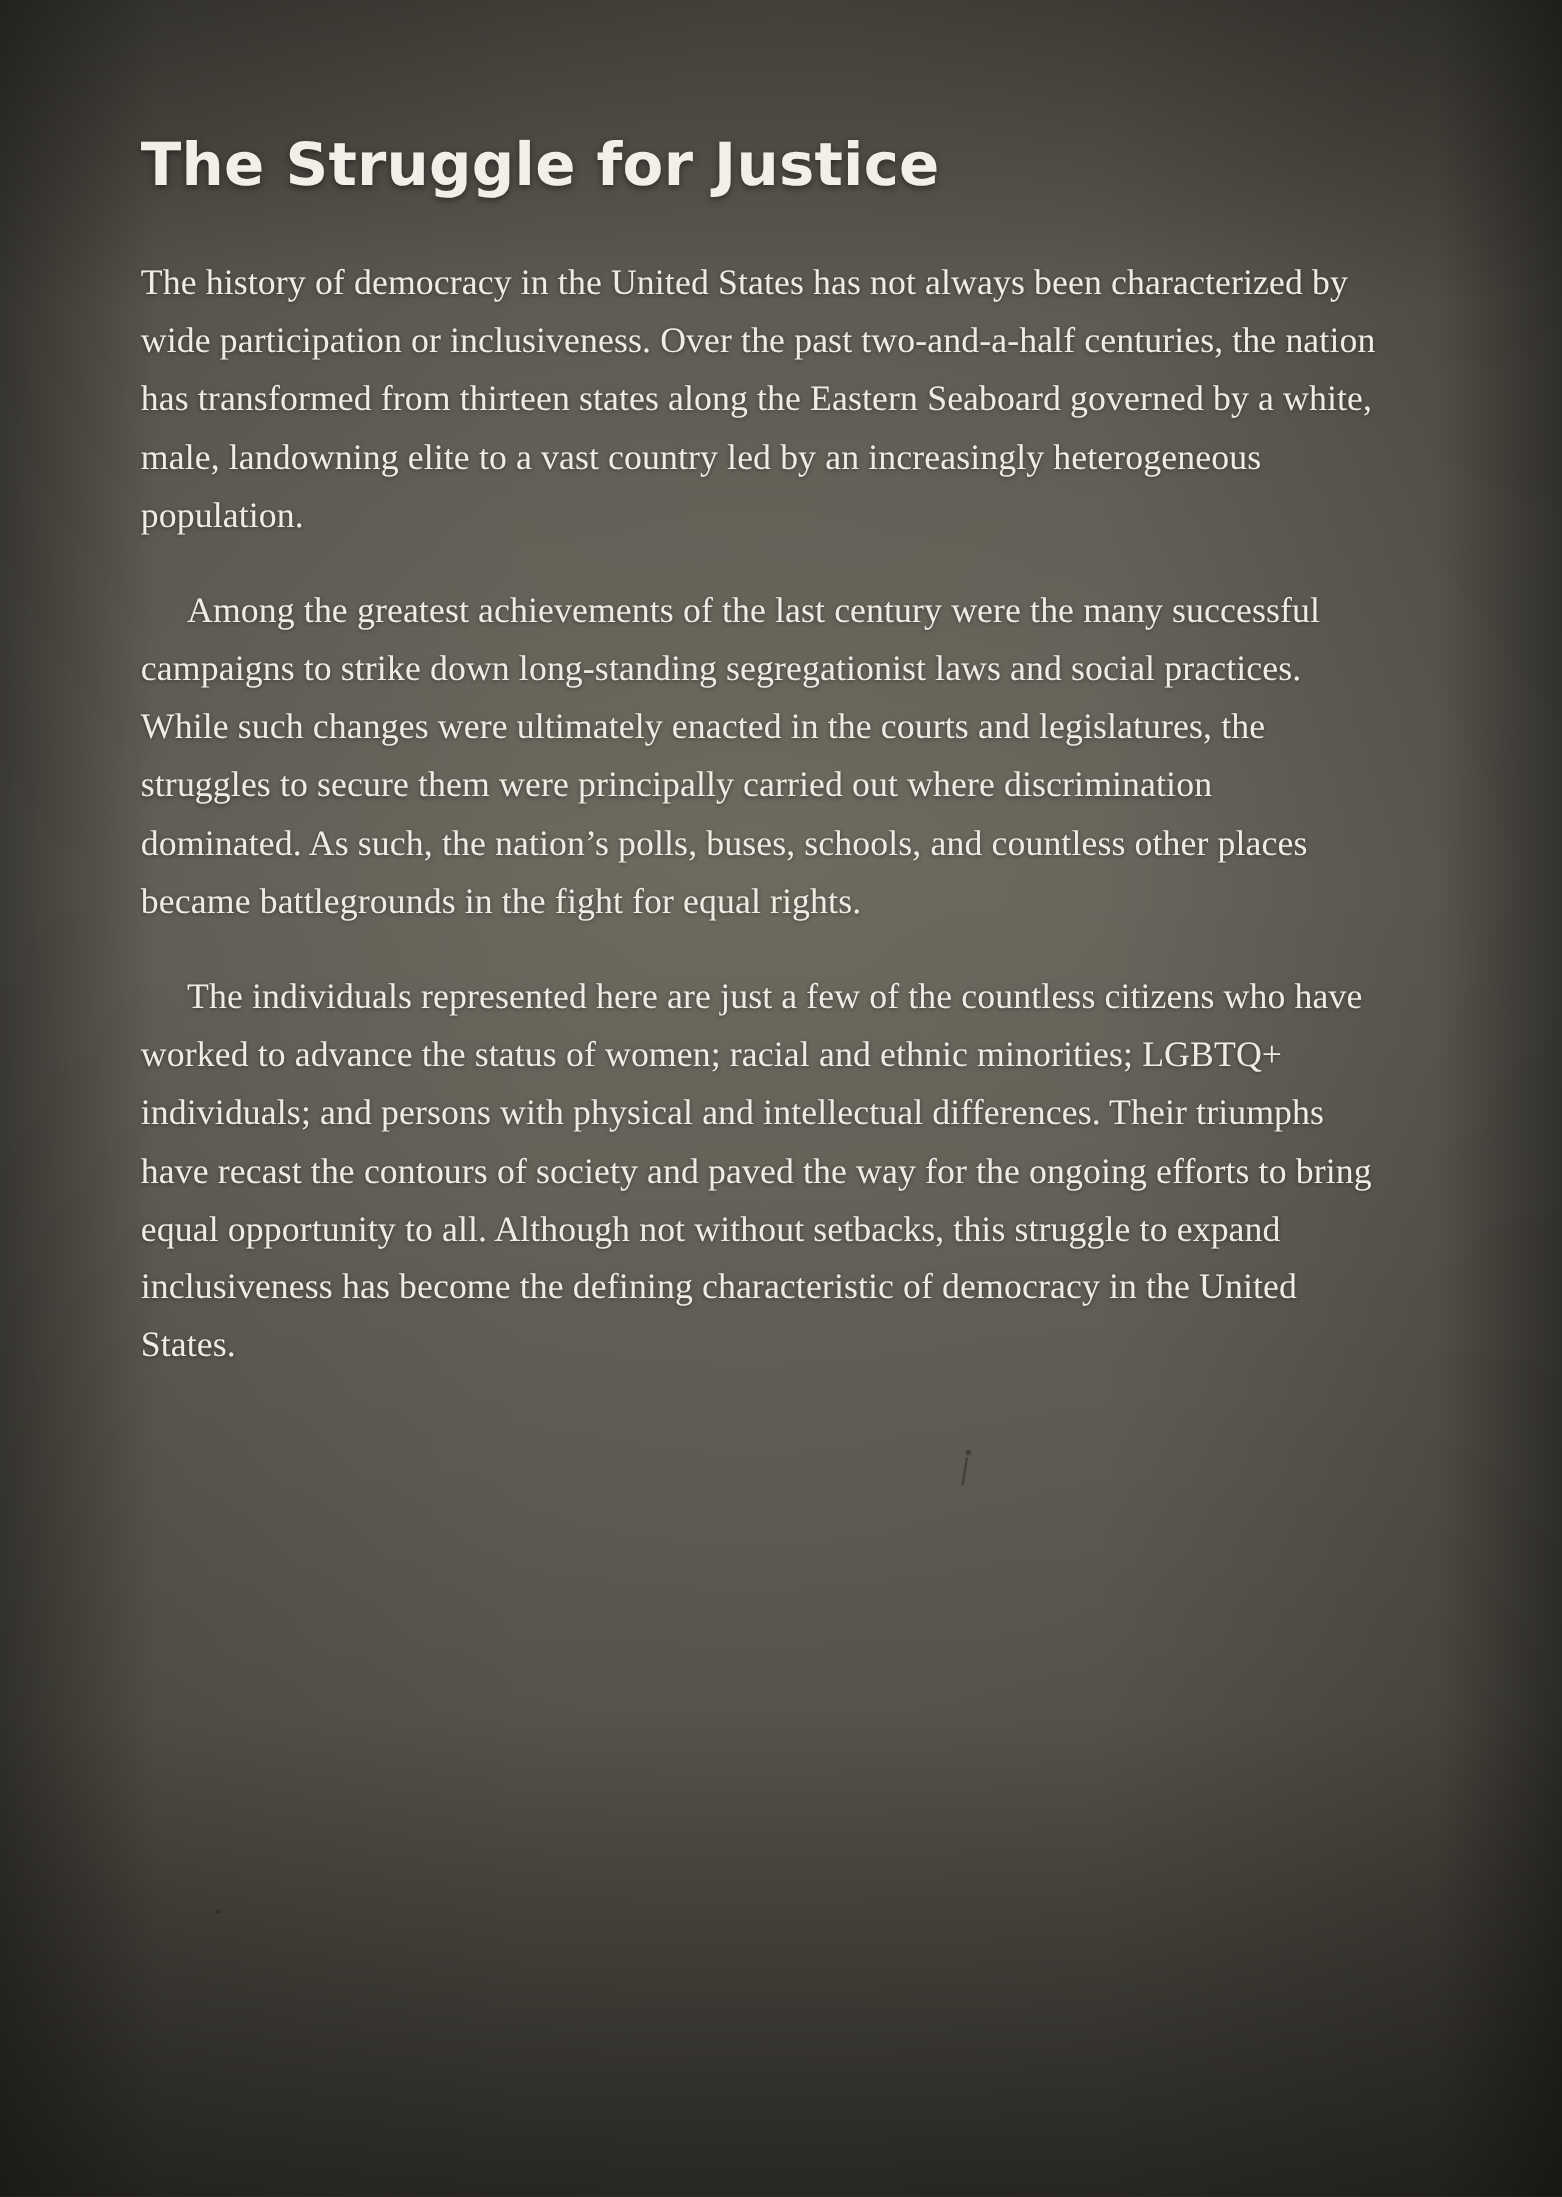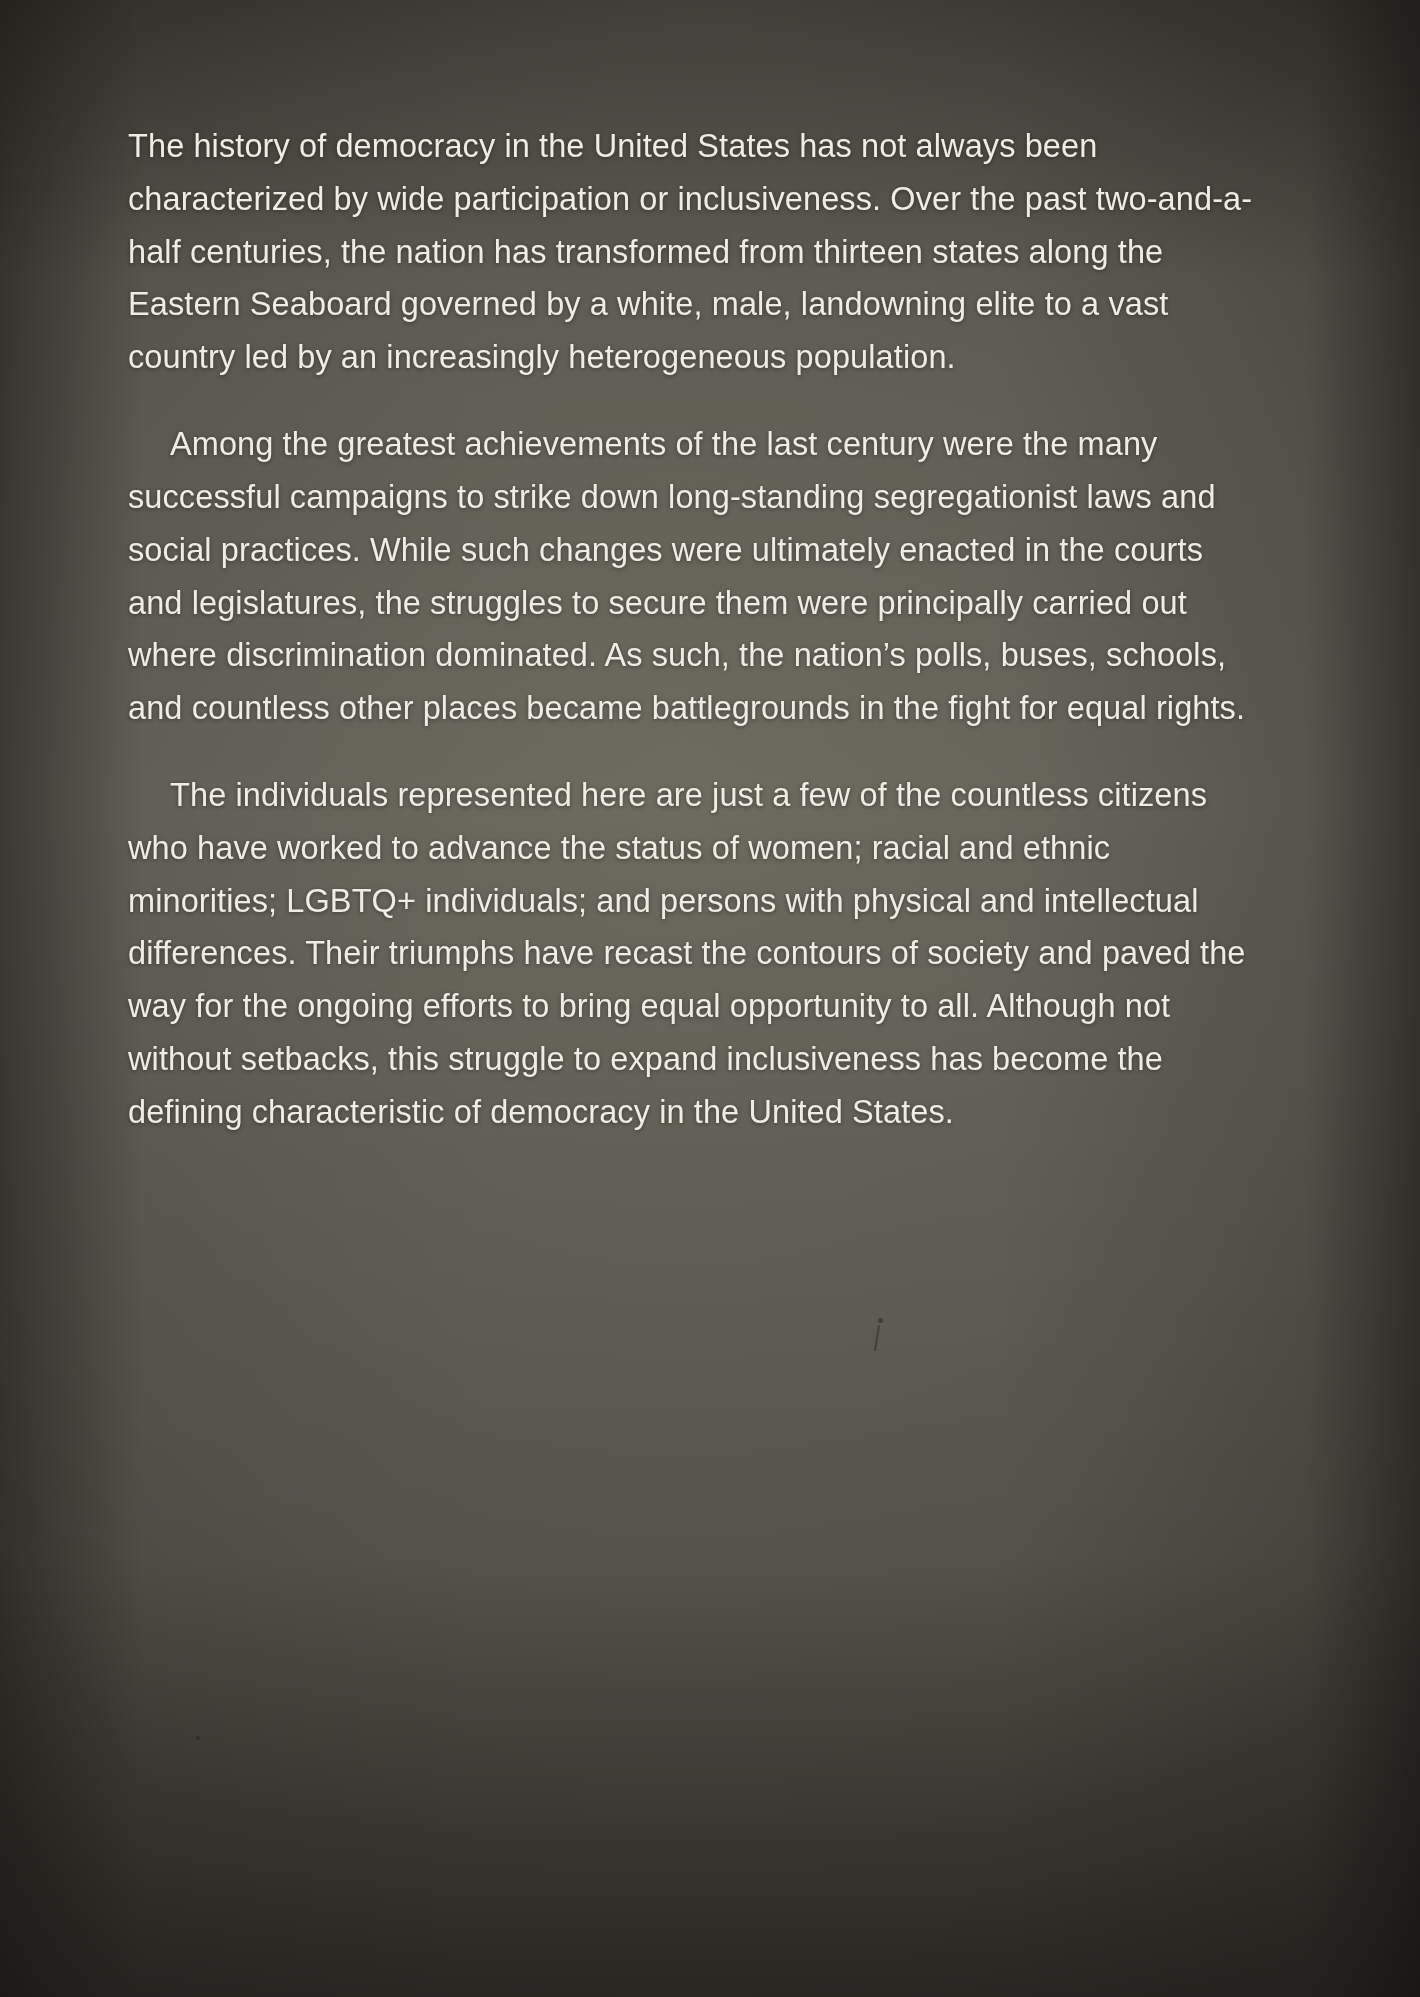--- a/index.html
+++ b/index.html
@@ -54,21 +54,21 @@
     font-weight: bold;
     font-size: 54px;
     line-height: 1.1;
     letter-spacing: 0.2px;
     color: #f2efe6;
     margin: 0 0 52px 0;
     text-shadow: 0 2px 7px rgba(0,0,0,0.48);
   }
 
   .para {
-    font-family: Liberation Sans, sans-serif;
+    font-family: Liberation Serif, serif;
     font-weight: 400;
     font-size: 32.5px;
     line-height: 1.625;
     color: #efece3;
     margin: 0 0 34px 0;
     letter-spacing: 0.1px;
     text-shadow: 0 1px 4px rgba(0,0,0,0.42);
     max-width: 1125px;
   }
   .para.indented {
@@ -104,20 +104,21 @@
     pointer-events: none;
   }
 </style>
 </head>
 <body>
 
 <div class="panel">
   <div class="glow-top"></div>
 
   <div class="content">
+    <h1 class="panel-title">The Struggle for Justice</h1>
 
     <p class="para">The history of democracy in the United States has not always been characterized by wide participation or inclusiveness. Over the past two-and-a-half centuries, the nation has transformed from thirteen states along the Eastern Seaboard governed by a white, male, landowning elite to a vast country led by an increasingly heterogeneous population.</p>
 
     <p class="para indented">Among the greatest achievements of the last century were the many successful campaigns to strike down long-standing segregationist laws and social practices. While such changes were ultimately enacted in the courts and legislatures, the struggles to secure them were principally carried out where discrimination dominated. As such, the nation’s polls, buses, schools, and countless other places became battlegrounds in the fight for equal rights.</p>
 
     <p class="para indented">The individuals represented here are just a few of the countless citizens who have worked to advance the status of women; racial and ethnic minorities; LGBTQ+ individuals; and persons with physical and intellectual differences. Their triumphs have recast the contours of society and paved the way for the ongoing efforts to bring equal opportunity to all. Although not without setbacks, this struggle to expand inclusiveness has become the defining characteristic of democracy in the United States.</p>
   </div>
 
   <div class="speck" style="left:878px; top:1318px; width:5px; height:5px;"></div>
   <div class="scratch" style="left:876px; top:1325px; width:2px; height:26px; transform: rotate(9deg);"></div>

